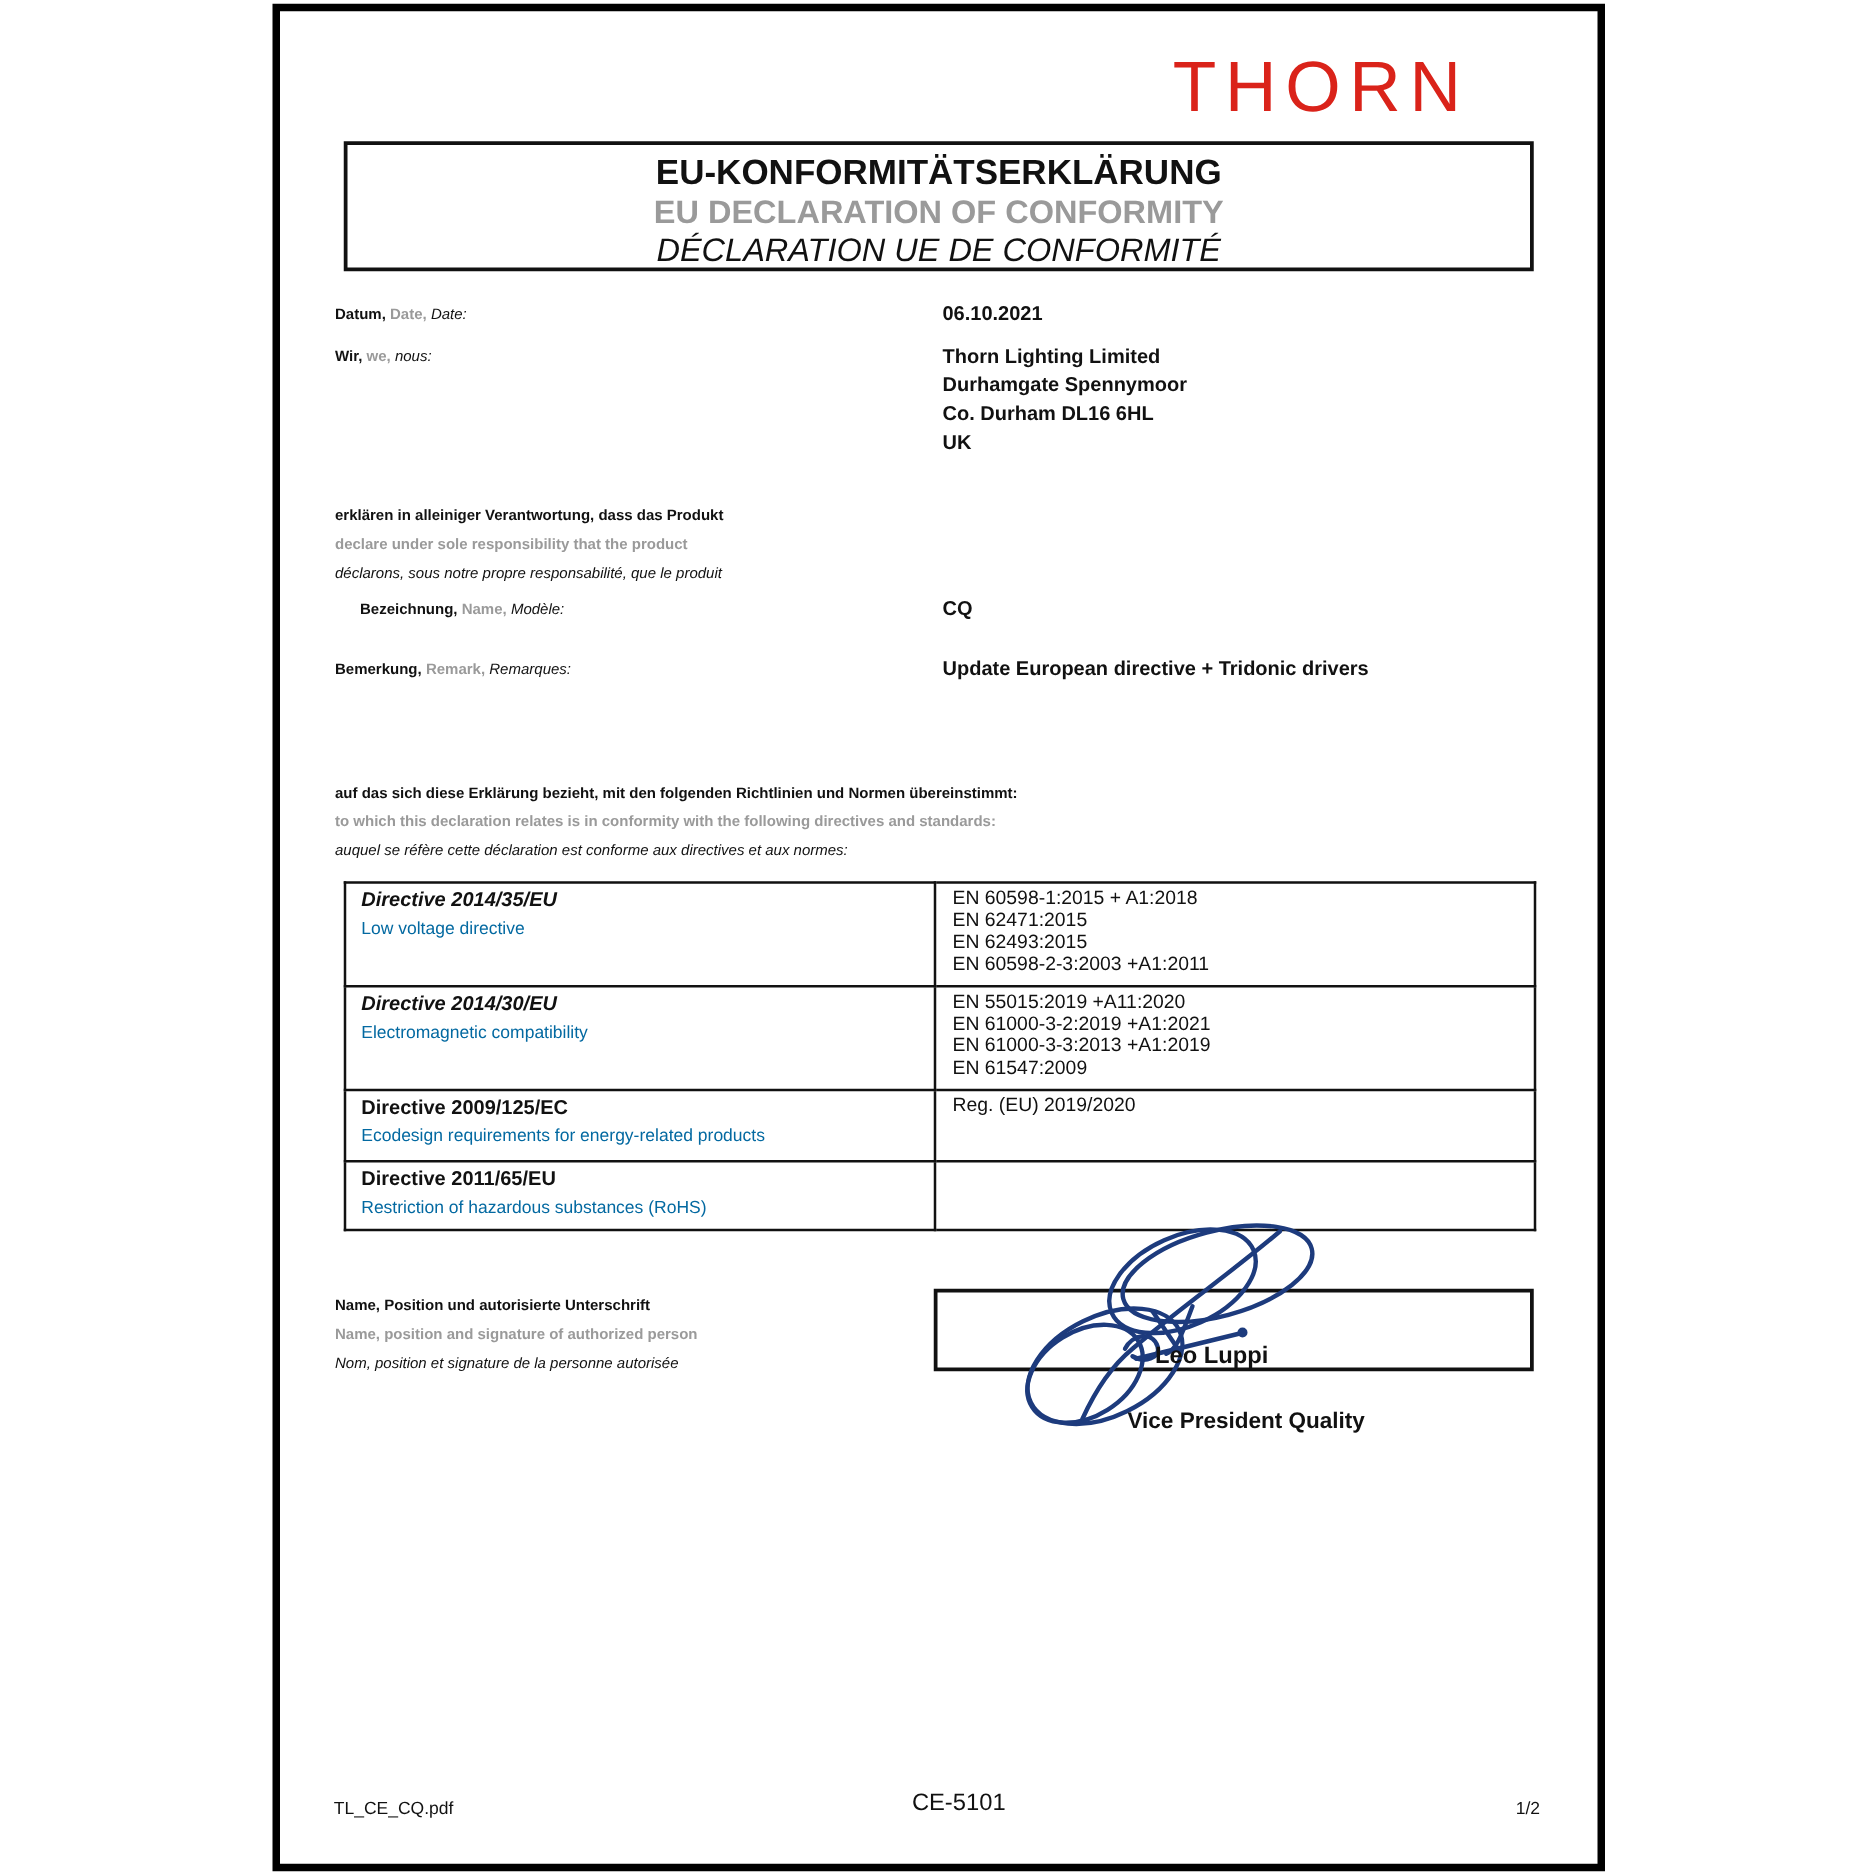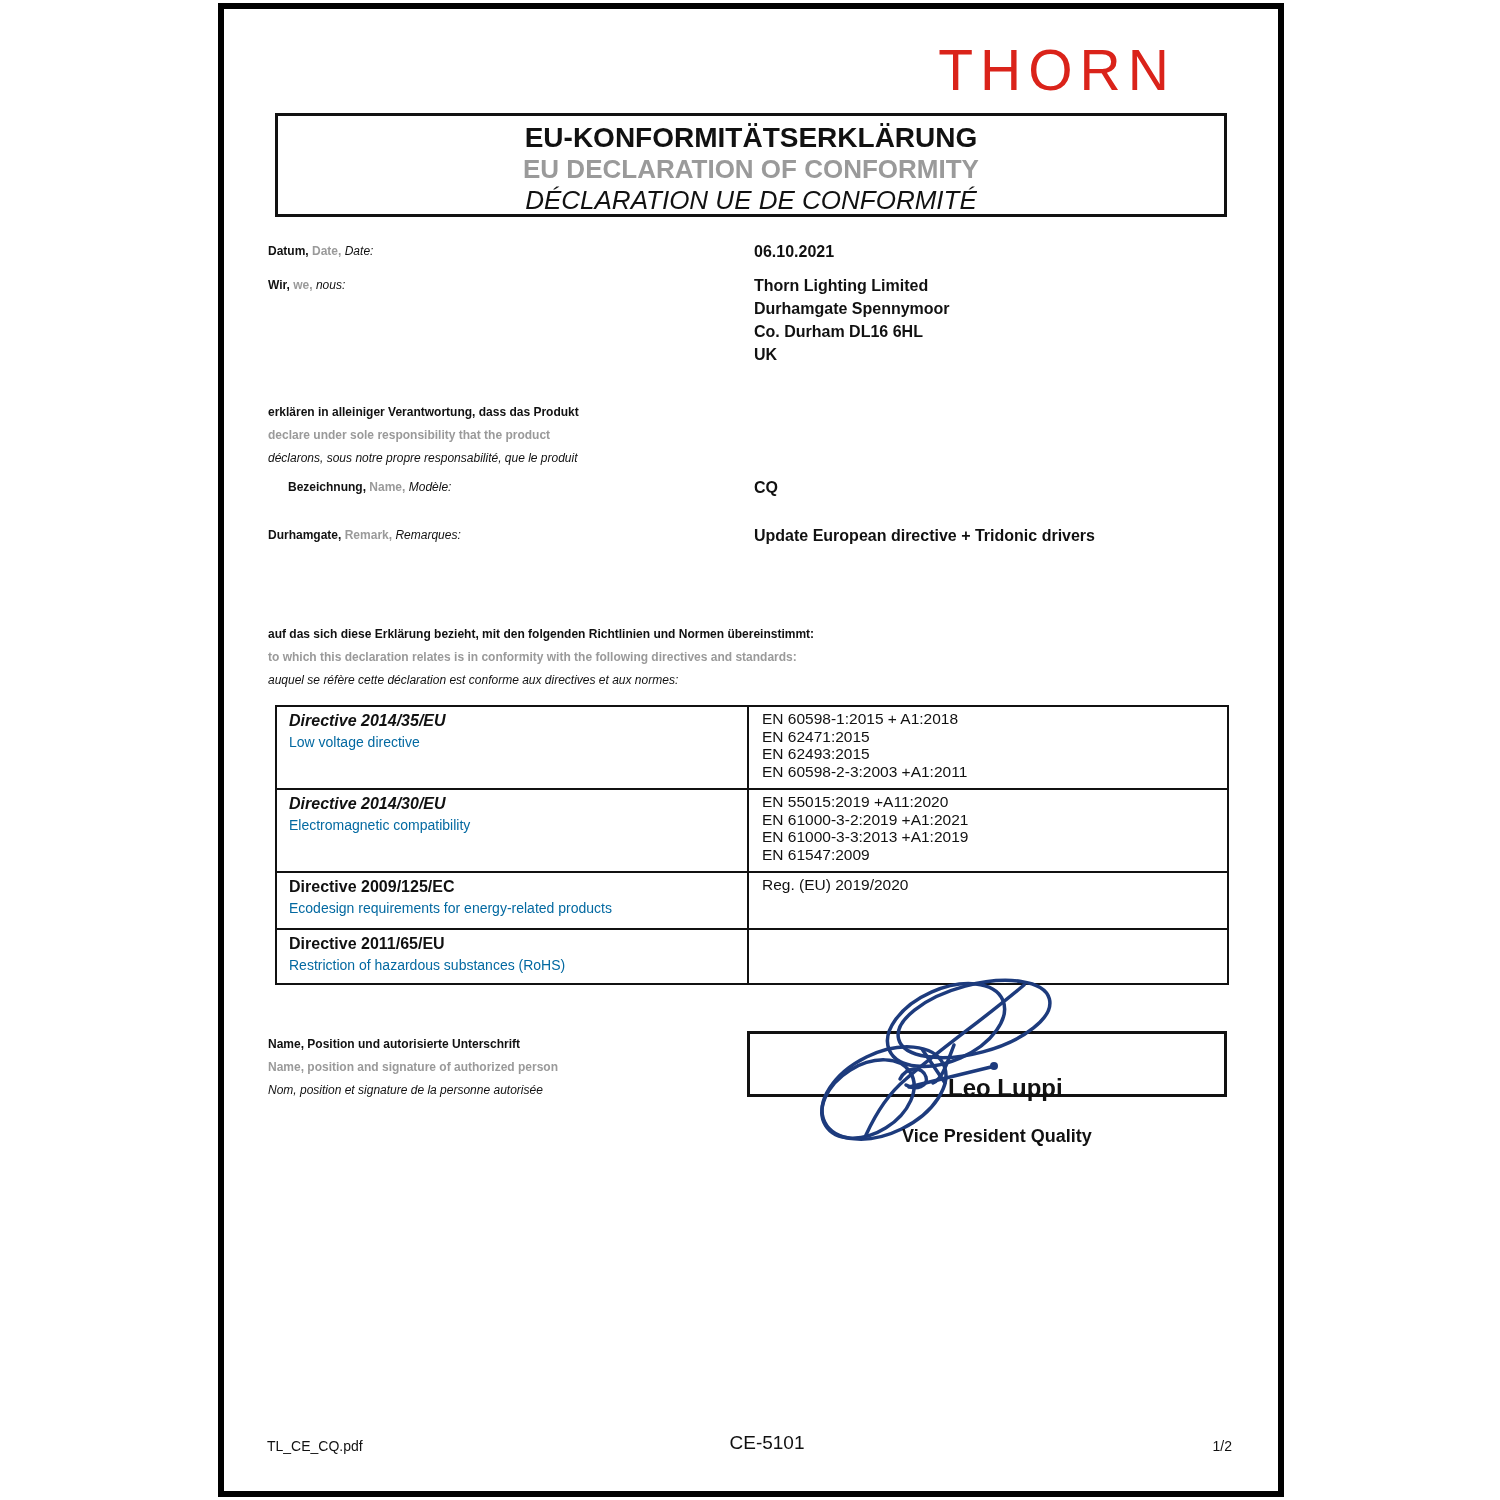--- a/index.html
+++ b/index.html
@@ -43,21 +43,21 @@
   .dir  { font-size:16px; font-weight:bold; line-height:22px; }
   .dir.it { font-style:italic; }
   .desc { font-size:14px; color:#0369a1; line-height:20px; }
   .std  { font-size:15.5px; line-height:17.5px; }
   .r1 td { height:75px;border-radius:19px; } .r2 td { height:75px; } .r3 td { height:49px; } .r4 td { height:47px; }
 
   .sig-box {
     left:523px; top:1022px; width:480px; height:66px;
     border:3px solid #111; box-sizing:border-box;
   }
-  .sig-name { left:724px; top:1065px; font-size:24px; font-weight:bold; }
+  .sig-name { left:700px; top:1065px; font-size:19px; font-weight:bold; }
   .sig-pos  { left:678px; top:1117px; font-size:18px; font-weight:bold; }
   .sig-svg  { left:588px; top:960px; }
 
   .f-left   { left:43px; top:1429px; font-size:14px; }
   .f-center { left:0; width:1054px; top:1423px; text-align:center; text-indent:32px; font-size:19px; }
   .f-right  { right:46px; top:1429px; font-size:14px; }
 </style>
 </head>
 <body>
 
@@ -97,21 +97,21 @@
   </div>
 
   <div class="abs lbl" style="top:467px;margin-left:20px;">
     <span class="de">Bezeichnung,</span>
     <span class="en">Name,</span>
     <span class="fr">Modèle:</span>
   </div>
   <div class="abs val" style="top:467px;">CQ</div>
 
   <div class="abs lbl" style="top:515px;">
-    <span class="de">Durhamgate,</span>
+    <span class="de">Bemerkung,</span>
     <span class="en">Remark,</span>
     <span class="fr">Remarques:</span>
   </div>
   <div class="abs val" style="top:515px;">Update European directive + Tridonic drivers</div>
 
   <div class="abs lbl" style="top:614px;">
     <div class="de">auf das sich diese Erklärung bezieht, mit den folgenden Richtlinien und Normen übereinstimmt:</div>
     <div class="en">to which this declaration relates is in conformity with the following directives and standards:</div>
     <div class="fr">auquel se réfère cette déclaration est conforme aux directives et aux normes:</div>
   </div>

